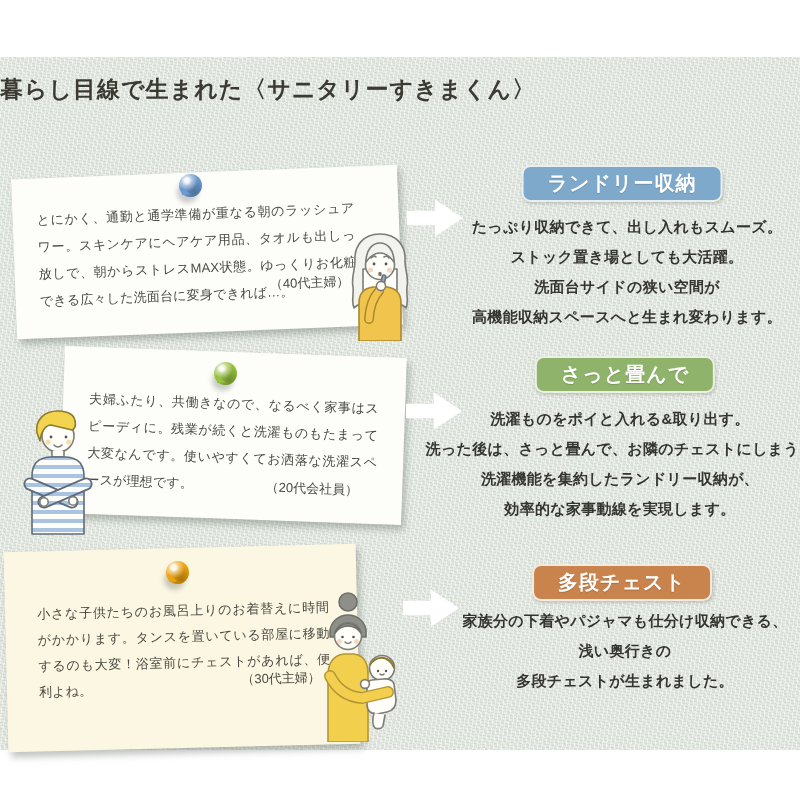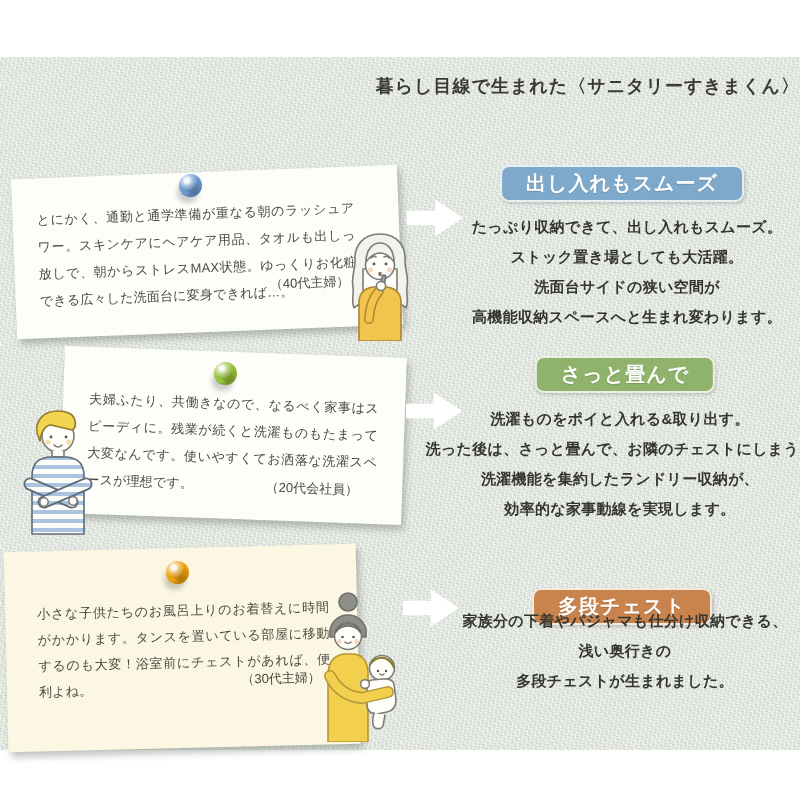--- a/index.html
+++ b/index.html
@@ -10,22 +10,22 @@
   
   .paper{
     position:absolute;left:0;top:57px;width:800px;height:693px;
     background-color:#e4e9e2;
     background-image:
       repeating-linear-gradient(98deg, rgba(255,255,255,.45) 0 1px, rgba(255,255,255,0) 1px 4px),
       repeating-linear-gradient(8deg, rgba(172,183,171,.22) 0 1px, transparent 1px 3px),
       repeating-linear-gradient(52deg, rgba(255,255,255,.18) 0 2px, rgba(188,198,187,.14) 2px 5px);
   }
   .page-title{
-    position:absolute;left:0;top:74px;width:800px;text-align:right;
-    font-size:18px;font-weight:bold;color:#3a3a32;letter-spacing:1px;
+    position:absolute;left:0;top:74px;width:800px;text-align:left;
+    font-size:23px;font-weight:bold;color:#3a3a32;letter-spacing:1px;
   }
   
   .card{
     position:absolute;background:#fdfdfa;
     box-shadow:3px 5px 7px rgba(96,105,95,.40);
     z-index:2;
   }
   .card-1{left:14px;top:172px;width:386px;height:160px;transform:rotate(-2.2deg);}
   .card-2{left:62px;top:352px;width:342px;height:167px;transform:rotate(2deg);}
   .card-3{left:6px;top:548px;width:352px;height:200px;transform:rotate(-1.4deg);background:#fbf7e2;}
@@ -71,21 +71,21 @@
   .badge{
     position:absolute;transform:translateX(-50%);
     padding:2px 24px;border-radius:9px;border:2px solid rgba(250,252,248,.85);
     font-size:20px;font-weight:bold;color:#fff;letter-spacing:1px;
     line-height:29px;white-space:nowrap;z-index:3;
     text-shadow:0 1px 1px rgba(0,0,0,.15);
     box-shadow:1px 2px 3px rgba(90,100,90,.25);
   }
   .badge-1{left:622px;top:165px;}
   .badge-2{left:625px;top:356px;}
-  .badge-3{left:622px;top:564px;margin-top:24px;}
+  .badge-3{left:622px;top:564px;}
   .section-text{
     position:absolute;text-align:center;font-size:15px;line-height:30px;
     font-weight:700;color:#35352f;z-index:3;letter-spacing:.3px;
   }
   .stext-1{left:437px;top:212px;width:380px;}
   .stext-2{left:423px;top:404px;width:394px;}
   .stext-3{left:437px;top:606px;width:376px;}
   
   .illus{position:absolute;z-index:5;}
   .illus-woman{left:341px;top:231px;}
@@ -120,21 +120,21 @@
       <path d="M18 110 L18 72 Q18 58 32 56 L46 56 Q60 58 60 72 L60 110 Z" fill="#f0c44d" stroke="#a8872e"></path>
       <rect x="40.5" y="44" width="3.6" height="10" rx="1.6" fill="#9aa7b5" stroke="#6b7280" transform="rotate(12 42 49)"></rect>
       <path d="M28 88 Q29 70 38 60" fill="none" stroke="#a8872e" stroke-width="10"></path>
       <path d="M28 88 Q29 70 38 60" fill="none" stroke="#f0c44d" stroke-width="7"></path>
       <circle cx="40" cy="55" r="4.6" fill="#fffef9"></circle>
     </g>
   </svg>
 
   <div class="arrow arrow-1"></div>
 
-  <div class="badge badge-1" style="background-color: rgb(126, 169, 203);">出し入れもスムーズ</div>
+  <div class="badge badge-1" style="background-color: rgb(126, 169, 203);">ランドリー収納</div>
   <div class="section-text stext-1">
     <div>たっぷり収納できて、出し入れもスムーズ。</div>
     <div>ストック置き場としても大活躍。</div>
     <div>洗面台サイドの狭い空間が</div>
     <div>高機能収納スペースへと生まれ変わります。</div>
   </div>
 
   <div class="card card-2">
     <div class="card-text">夫婦ふたり、共働きなので、なるべく家事はスピーディに。残業が続くと洗濯ものもたまって大変なんです。使いやすくてお洒落な洗濯スペースが理想です。</div>
     <div class="card-attr">（20代会社員）</div>

